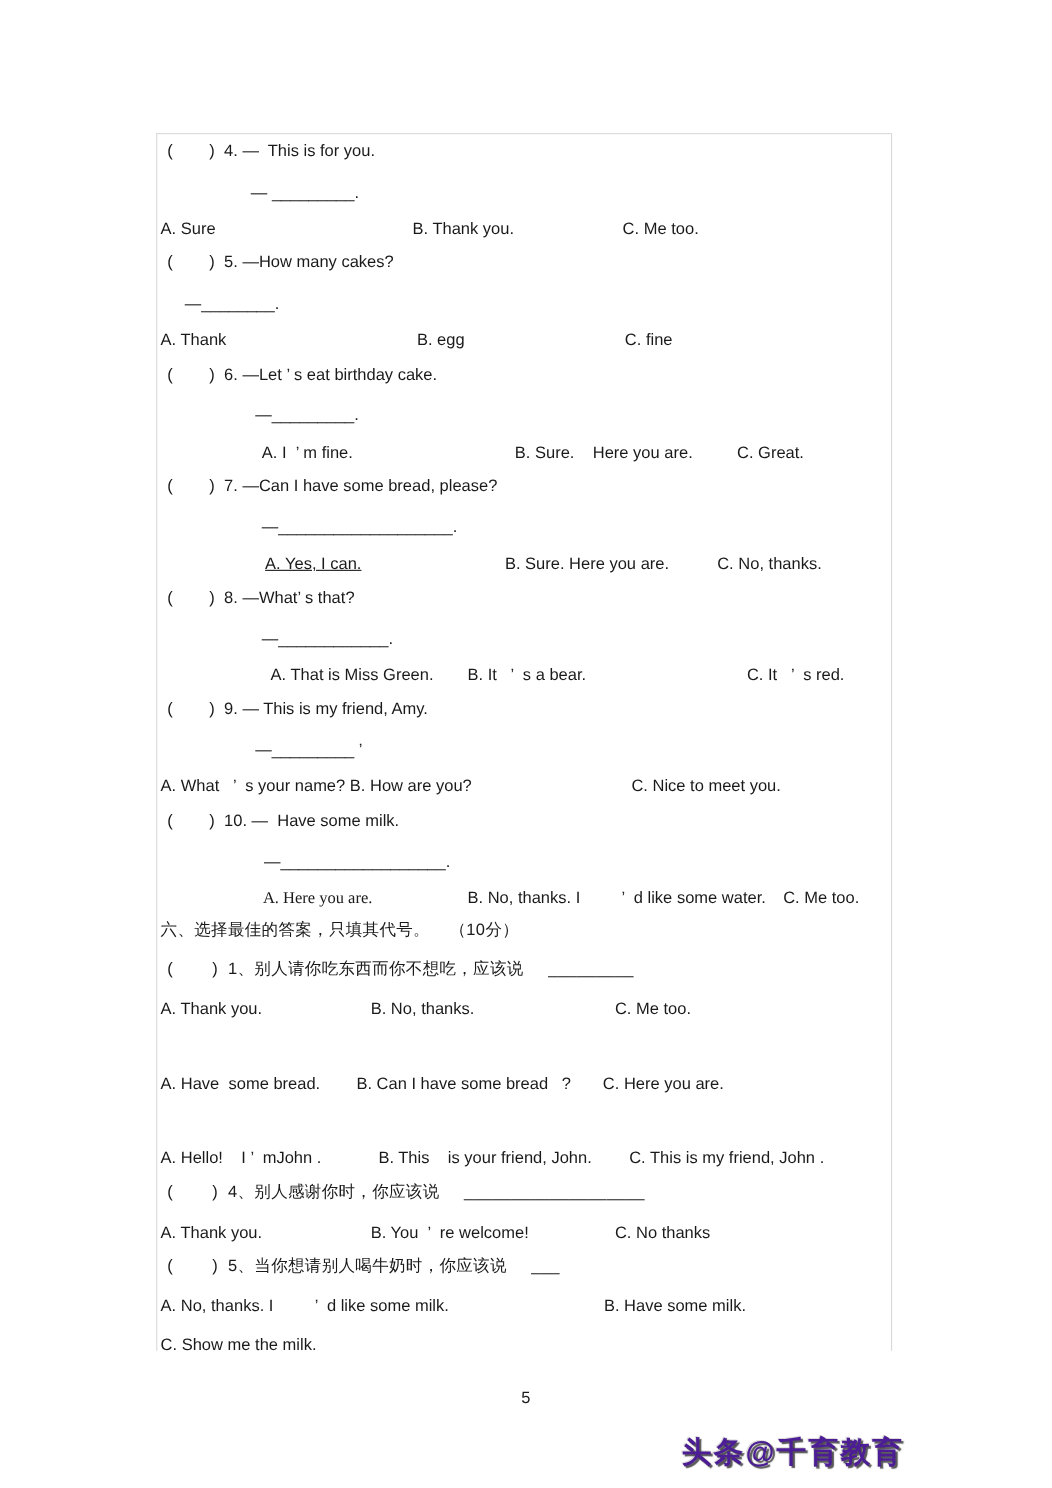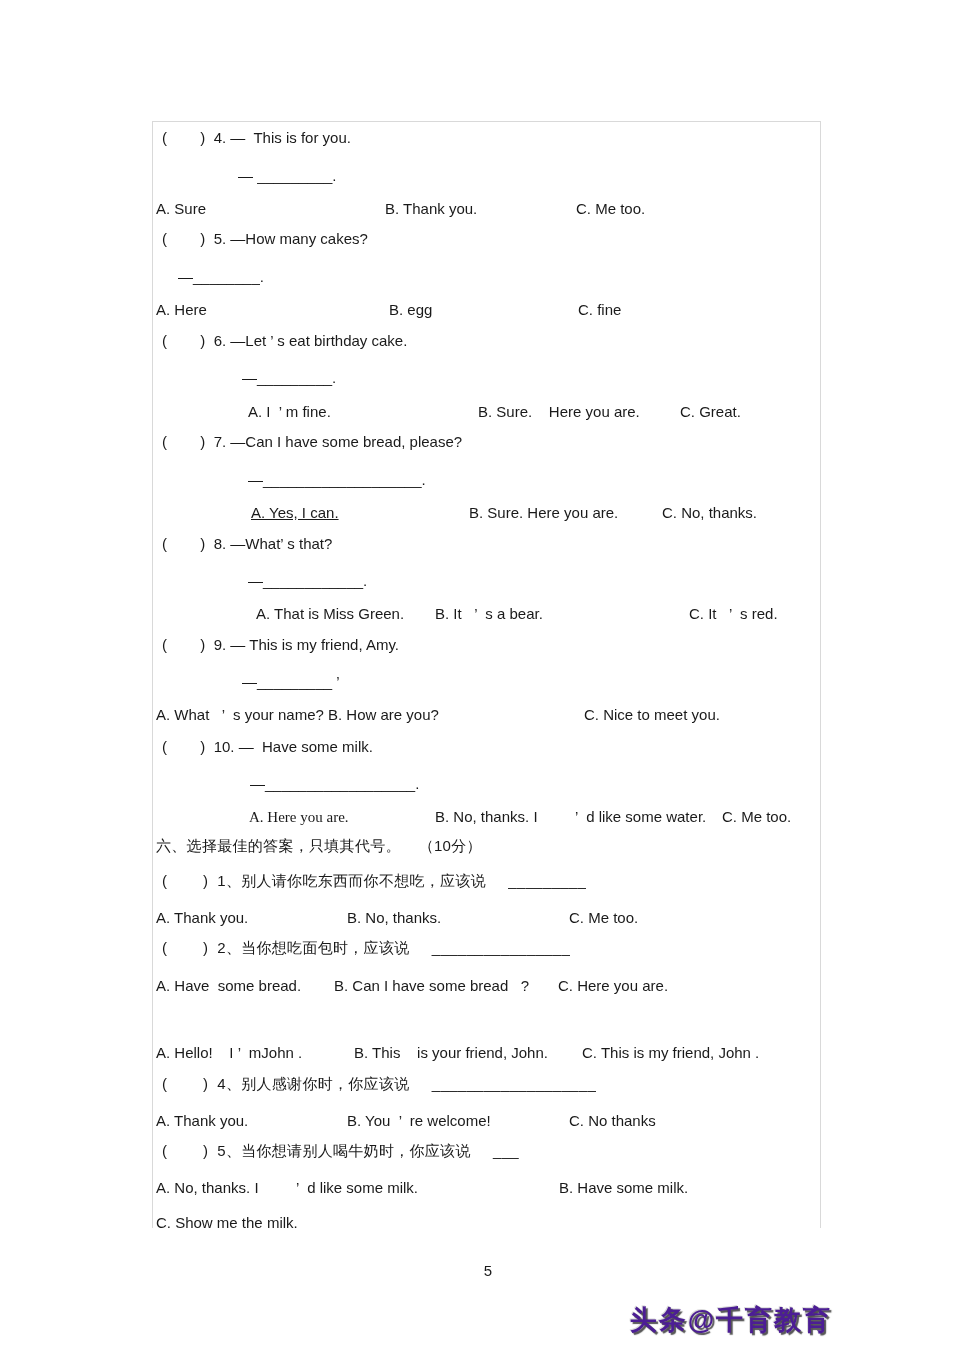--- a/index.html
+++ b/index.html
@@ -9,21 +9,20 @@
   }
   * { margin: 0; padding: 0; box-sizing: border-box; }
   html, body { background: #ffffff; }
   .page {
     position: relative;
     width: 840px;
     height: 1353px;
     background: var(--page-bg);
     overflow: hidden;
     font-family: "Liberation Sans", "DejaVu Sans", sans-serif;
-    margin-left: 10px;
   }
   .sheet {
     position: absolute;
     left: 142px;
     top: 121px;
     width: 669px;
     height: 1107px;
     border: 1px solid var(--border);
     border-bottom: none;
     background: transparent;
@@ -71,21 +70,21 @@
 <div class="page">
   <div class="sheet"></div>
   <div class="doc">
       <span class="seg" style="left: 152px; top: 129px;">(        )  4. —  This is for you.</span>
       <span class="seg" style="left: 228px; top: 167px;">— _________.</span>
       <span class="seg" style="left: 146px; top: 200px;">A. Sure</span>
       <span class="seg" style="left: 375px; top: 200px;">B. Thank you.</span>
       <span class="seg" style="left: 566px; top: 200px;">C. Me too.</span>
       <span class="seg" style="left: 152px; top: 230px; text-align: right;">(        )  5. —How many cakes?</span>
       <span class="seg" style="left: 168px; top: 268px;">—________.</span>
-      <span class="seg" style="left: 146px; top: 301px;">A. Here</span>
+      <span class="seg" style="left: 146px; top: 301px;">A. Thank</span>
       <span class="seg" style="left: 379px; top: 301px;">B. egg</span>
       <span class="seg" style="left: 568px; top: 301px;">C. fine</span>
       <span class="seg" style="left: 152px; top: 332px;">(        )  6. —Let ’ s eat birthday cake.</span>
       <span class="seg" style="left: 232px; top: 369px;">—_________.</span>
       <span class="seg" style="left: 238px; top: 403px;">A. I  ’ m fine.</span>
       <span class="seg" style="left: 468px; top: 403px;">B. Sure.    Here you are.</span>
       <span class="seg" style="left: 670px; top: 403px;">C. Great.</span>
       <span class="seg" style="left: 152px; top: 433px;">(        )  7. —Can I have some bread, please?</span>
       <span class="seg" style="left: 238px; top: 471px;">—___________________.</span>
       <span class="seg" style="left: 241px; top: 504px; text-decoration: underline;">A. Yes, I can.</span>
@@ -103,21 +102,20 @@
       <span class="seg" style="left: 152px; top: 738px;">(        )  10. —  Have some milk.</span>
       <span class="seg" style="left: 240px; top: 775px;">—__________________.</span>
       <span class="seg" style="left: 239px; top: 808px; font-family: Liberation Serif, serif;">A. Here you are.</span>
       <span class="seg" style="left: 425px; top: 808px;">B. No, thanks. I         ’  d like some water.</span>
       <span class="seg" style="left: 712px; top: 808px;">C. Me too.</span>
       <span class="seg cjk" style="left: 146px; top: 837px;">六、选择最佳的答案，只填其代号。    （10分）</span>
       <span class="seg cjk" style="left: 152px; top: 872px;">(        )  1、别人请你吃东西而你不想吃，应该说     _________</span>
       <span class="seg" style="left: 146px; top: 909px;">A. Thank you.</span>
       <span class="seg" style="left: 337px; top: 909px;">B. No, thanks.</span>
       <span class="seg" style="left: 559px; top: 909px;">C. Me too.</span>
-      <span class="seg cjk" style="left: 152px; top: 939px;">(        )  2、当你想吃面包时，应该说     ________________</span>
       <span class="seg" style="left: 146px; top: 977px;">A. Have  some bread.</span>
       <span class="seg" style="left: 324px; top: 977px;">B. Can I have some bread   ?</span>
       <span class="seg" style="left: 548px; top: 977px;">C. Here you are.</span>
       <span class="seg" style="left: 146px; top: 1044px;">A. Hello!    I ’  mJohn .</span>
       <span class="seg" style="left: 344px; top: 1044px;">B. This    is your friend, John.</span>
       <span class="seg" style="left: 572px; top: 1044px;">C. This is my friend, John .</span>
       <span class="seg cjk" style="left: 152px; top: 1075px;">(        )  4、别人感谢你时，你应该说     ___________________</span>
       <span class="seg" style="left: 146px; top: 1112px;">A. Thank you.</span>
       <span class="seg" style="left: 337px; top: 1112px;">B. You  ’  re welcome!</span>
       <span class="seg" style="left: 559px; top: 1112px;">C. No thanks</span>

